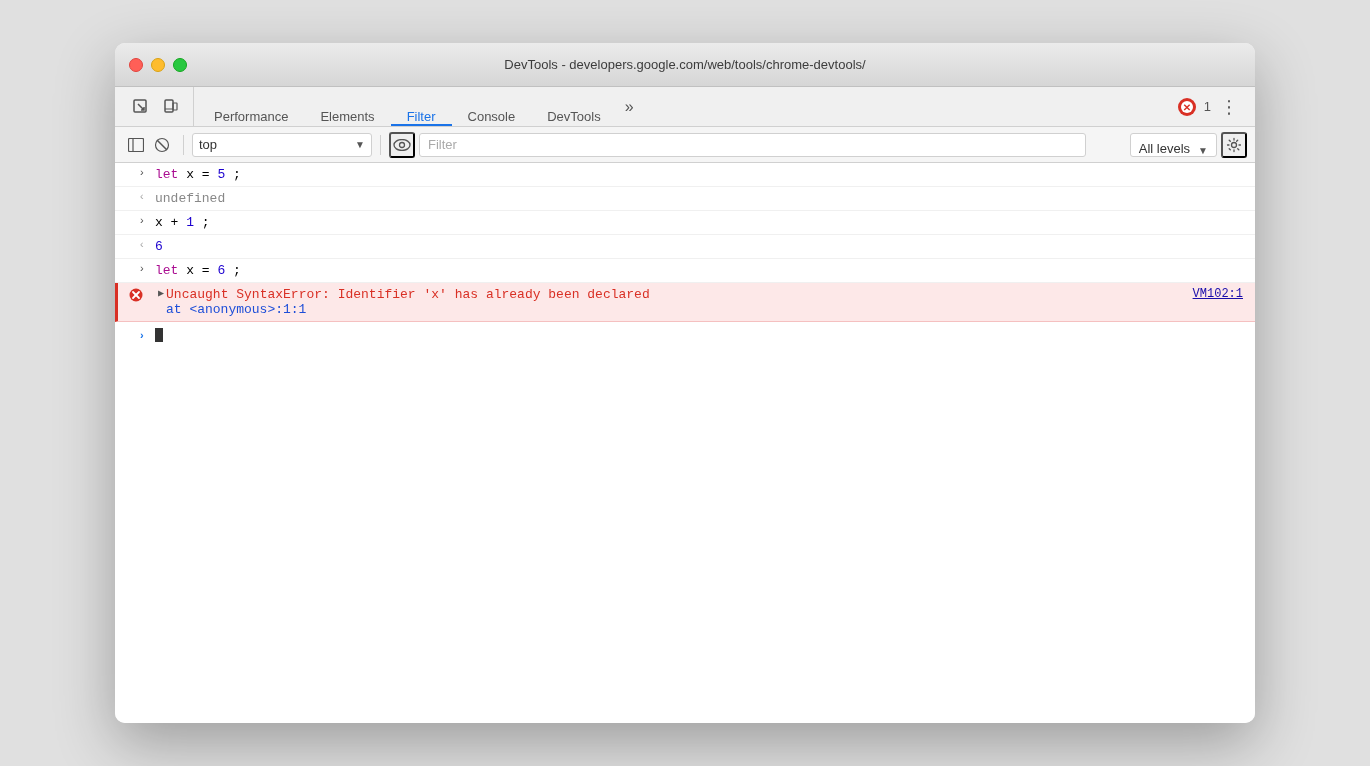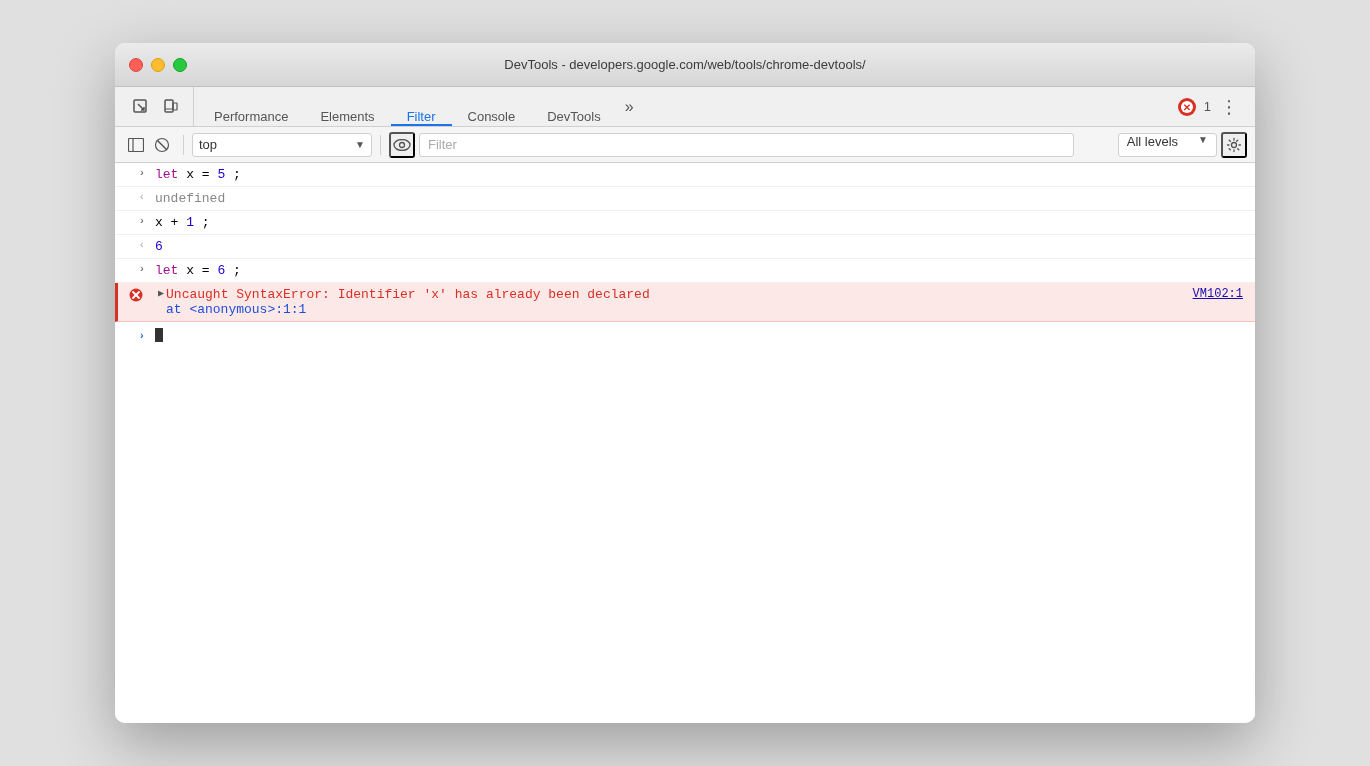--- a/index.html
+++ b/index.html
@@ -201,22 +201,22 @@
       height: 24px;
       font-size: 13px;
       color: #737373;
       outline: none;
       flex: 1;
       min-width: 200px;
     }
     .filter-input::placeholder { color: #aaa; }
     .levels-btn {
       display: flex;
-      align-items: flex-start;
-      gap: 20px;
+      align-items: flex-end;
+      gap: 8px;
       border: 1px solid #d0d0d0;
       border-radius: 3px;
       background: white;
       padding: 0 8px;
       height: 24px;
       font-size: 13px;
       color: #333;
       cursor: pointer;
       white-space: nowrap;
       margin-left: 40px;

